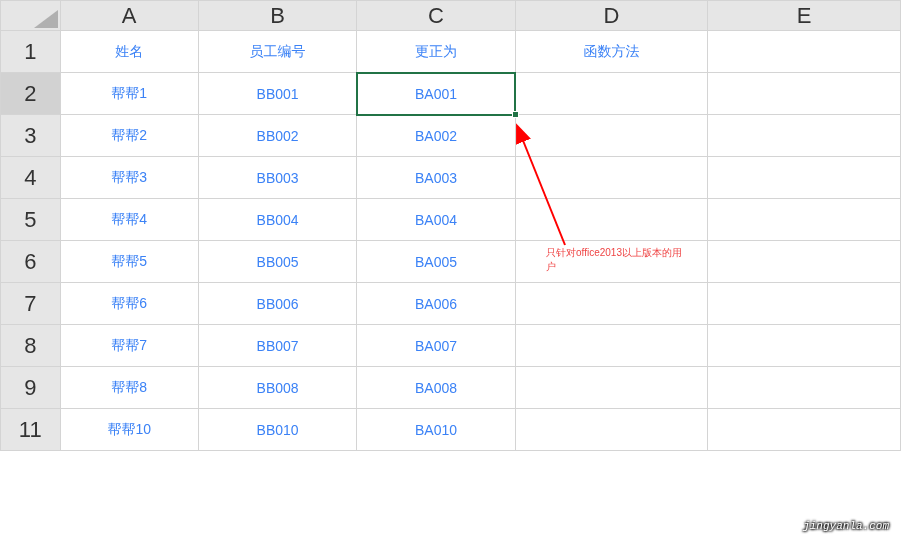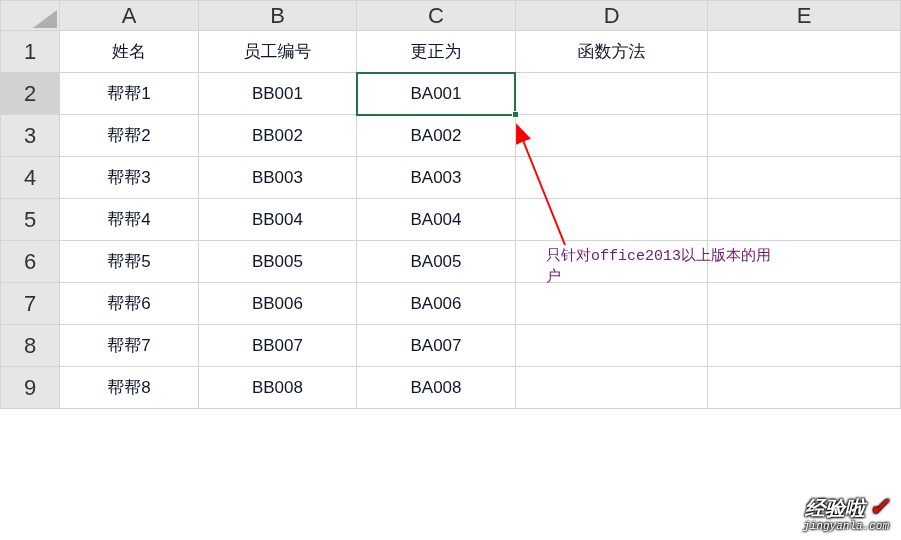--- a/index.html
+++ b/index.html
@@ -51,22 +51,22 @@
       background: #e6e6e6;
       width: 60px;
       font-size: 22px;
       color: #333;
       height: 42px;
     }
     .row-header.selected {
       background: #d2d2d2;
     }
     .data-cell {
-      font-size: 17px;
-      color: #0f172a;
+      font-size: 14px;
+      color: #3b82f6;
       height: 42px;
       background: #fff;
     }
     .col-a { width: 140px; }
     .col-b { width: 160px; }
     .col-c { width: 160px; }
     .col-d { width: 195px; }
     .col-e { width: 195px; }
     .selected-cell {
       position: relative;
@@ -79,25 +79,24 @@
       right: -4px;
       width: 7px;
       height: 7px;
       background: #217346;
       border: 1px solid #fff;
     }
     .annotation {
       position: absolute;
       top: 246px;
       left: 546px;
-      color: #701a75;
-      font-size: 15px;
+      color: #ef4444;
+      font-size: 10px;
       line-height: 1.4;
       width: 230px;
-      font-family: Liberation Mono, monospace;
     }
     .arrow-svg {
       position: absolute;
       top: 120px;
       left: 510px;
       pointer-events: none;
     }
     .watermark {
       position: absolute;
       bottom: 8px;
@@ -207,35 +206,40 @@
     <td class="data-cell"></td>
   </tr>
   <tr>
     <th class="row-header">9</th>
     <td class="data-cell">帮帮8</td>
     <td class="data-cell">BB008</td>
     <td class="data-cell">BA008</td>
     <td class="data-cell"></td>
     <td class="data-cell"></td>
   </tr>
+  <tr>
+    <th class="row-header">11</th>
+    <td class="data-cell">帮帮10</td>
+    <td class="data-cell">BB010</td>
+    <td class="data-cell">BA010</td>
+    <td class="data-cell"></td>
+    <td class="data-cell"></td>
+  </tr>
 </tbody>
   </table>
 
 <svg class="arrow-svg" width="80" height="140">
   <defs>
     <marker id="arrowhead" markerWidth="10" markerHeight="8" refX="2" refY="4" orient="auto">
       <polygon points="0 0, 10 4, 0 8" fill="#ff0000"></polygon>
     </marker>
   </defs>
   <line x1="55" y1="125" x2="12" y2="18" stroke="#ff0000" stroke-width="2" marker-end="url(#arrowhead)"></line>
 </svg>
 
 <div class="annotation">
   <span>只针对office2013以上版本的用</span><br>
   <span>户</span>
 </div>
 
 <div class="watermark">
-  <div class="watermark-title">
-    <span>经验啦</span><span class="watermark-check">✓</span>
-  </div>
   <div class="watermark-url">jingyanla.com</div>
 </div>
 
 </body></html>

